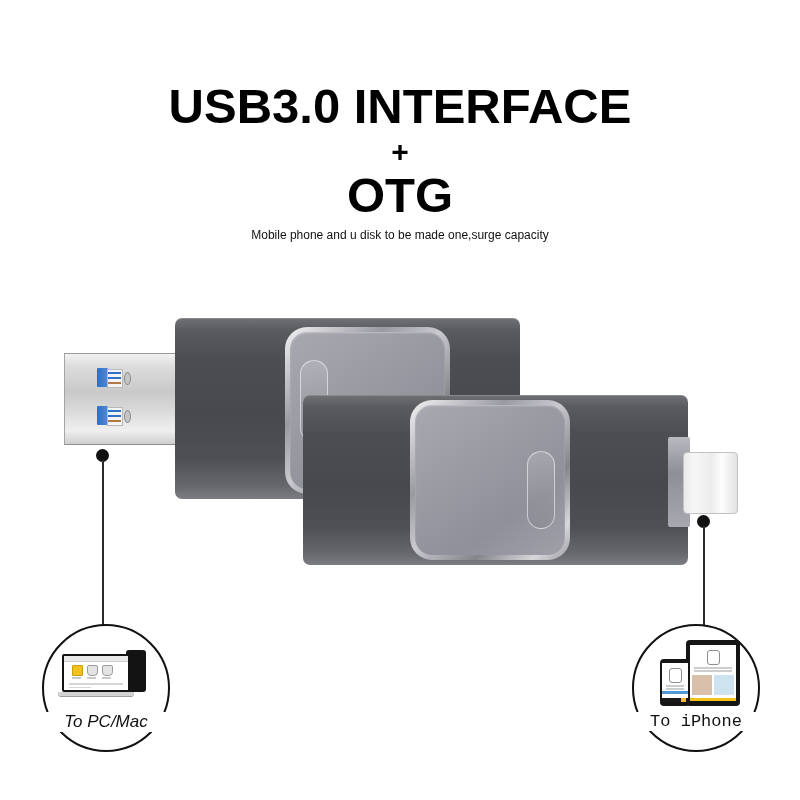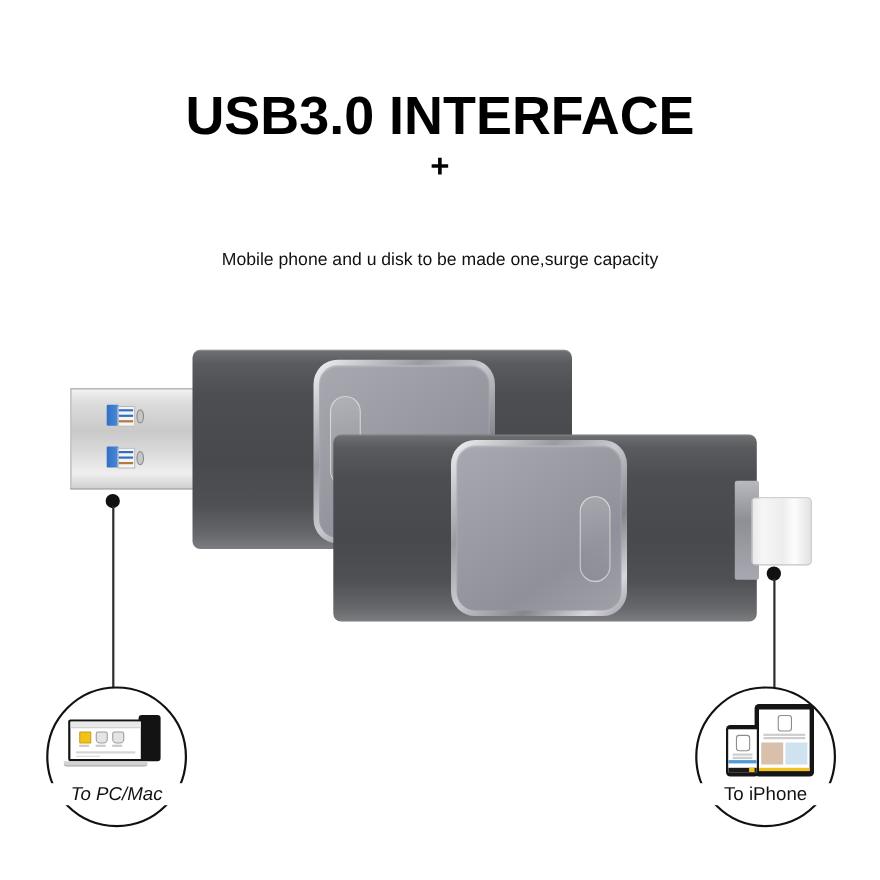--- a/index.html
+++ b/index.html
@@ -49,21 +49,21 @@
     color: #000000;
     margin: 0;
   }
   .subhead {
     position: absolute;
     left: 0;
     top: 228px;
     width: 800px;
     text-align: center;
     font-family: "Liberation Sans", sans-serif;
-    font-size: 16px;
+    font-size: 12px;
     color: #111111;
   }
 
   
   .product-stage {
     position: absolute;
     left: 0;
     top: 0;
     width: 800px;
     height: 800px;
@@ -366,20 +366,21 @@
   .tablet-bar { position: absolute; left: 0; bottom: 0; width: 100%; height: 3px; background: #f2c21a; }
 </style>
 </head>
 <body>
 
 <div id="page">
 
   <div class="headline-block">
     <div class="headline-main">USB3.0 INTERFACE</div>
     <div class="headline-plus">+</div>
+    <div class="headline-otg">OTG</div>
   </div>
 
   <div class="subhead">Mobile phone and u disk to be made one,surge capacity</div>
 
   <div class="product-stage">
 
     <div class="usb-plug">
       <div class="usb-pad p1">
         <div class="pad-blue"></div>
         <div class="pad-white"></div>
@@ -484,16 +485,16 @@
           <div class="mini-cap"></div>
           <div class="mini-cap"></div>
           <div class="tile-strip"></div>
           <div class="phone-bar">
             <div class="yellow"></div>
           </div>
         </div>
       </div>
     </div>
 
-    <div class="callout-label" style="left:0; top:86px;">To iPhone</div>
+    <div class="callout-label" style="left:0; top:86px;font-family:Liberation Mono, monospace;">To iPhone</div>
   </div>
 
 </div>
 
 </body></html>

